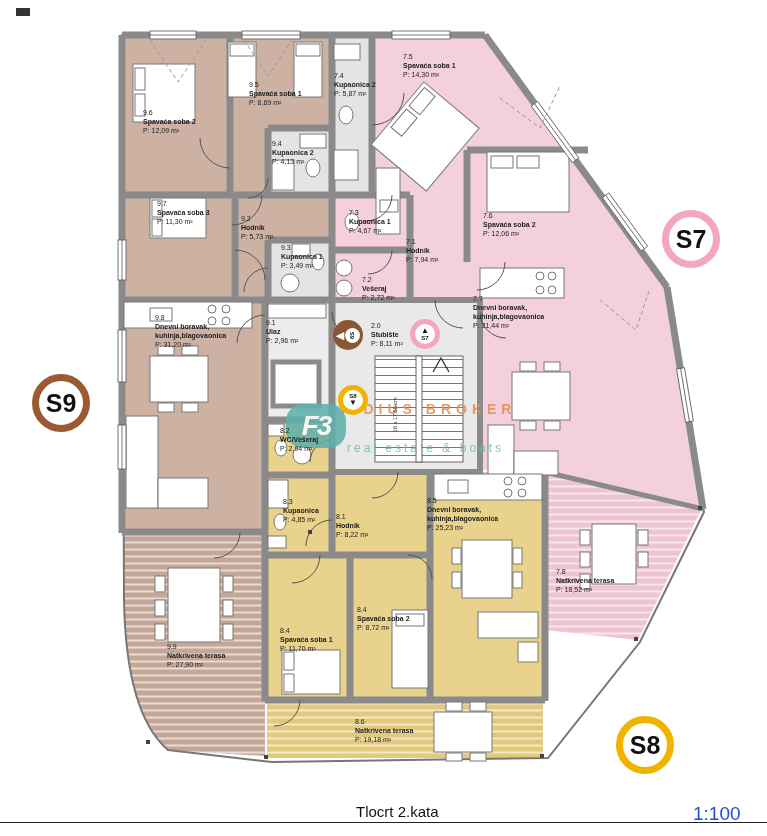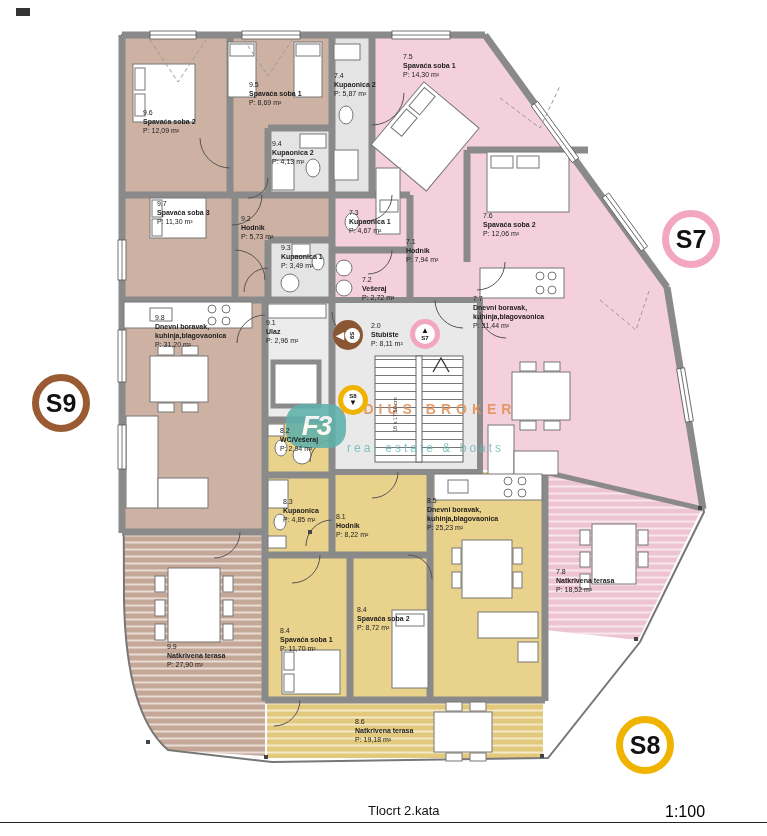--- a/index.html
+++ b/index.html
@@ -30,22 +30,22 @@
   
   .wm-logo{position:absolute;left:286px;top:404px;width:60px;height:44px;background:#5fb1ab;
            border-radius:17px;color:#fff;font-weight:bold;font-style:italic;font-size:28px;
            display:flex;align-items:center;justify-content:center;opacity:.88;z-index:20;letter-spacing:-2px;}
   .wm-line1{position:absolute;left:341px;top:401px;font-size:14px;font-weight:bold;
             letter-spacing:5px;color:rgba(224,142,82,.85);z-index:20;white-space:nowrap;}
   .wm-line2{position:absolute;left:347px;top:441px;font-size:12px;letter-spacing:3px;
             color:rgba(108,186,181,.85);z-index:20;white-space:nowrap;}
   
   .titleline{position:absolute;left:0;top:822px;width:767px;border-top:1.5px solid #222;z-index:50;}
-  .drawing-title{position:absolute;left:368px;top:803px;font-size:13px;color:#111;z-index:50;}
-  .drawing-scale{position:absolute;left:665px;top:803px;font-size:16px;color:#000000;z-index:50;}
+  .drawing-title{position:absolute;left:356px;top:803px;font-size:15px;color:#111;z-index:50;}
+  .drawing-scale{position:absolute;left:693px;top:803px;font-size:19px;color:#1d4ed8;z-index:50;}
 </style>
 </head>
 <body>
 
 <div id="stage">
 
 <svg id="plan-svg" width="767" height="836" viewBox="0 0 767 836">
   <defs>
     <pattern id="hatch" width="7" height="7" patternUnits="userSpaceOnUse">
       <line x1="0" y1="3.5" x2="7" y2="3.5" stroke="rgba(255,255,255,0.6)" stroke-width="2"></line>

